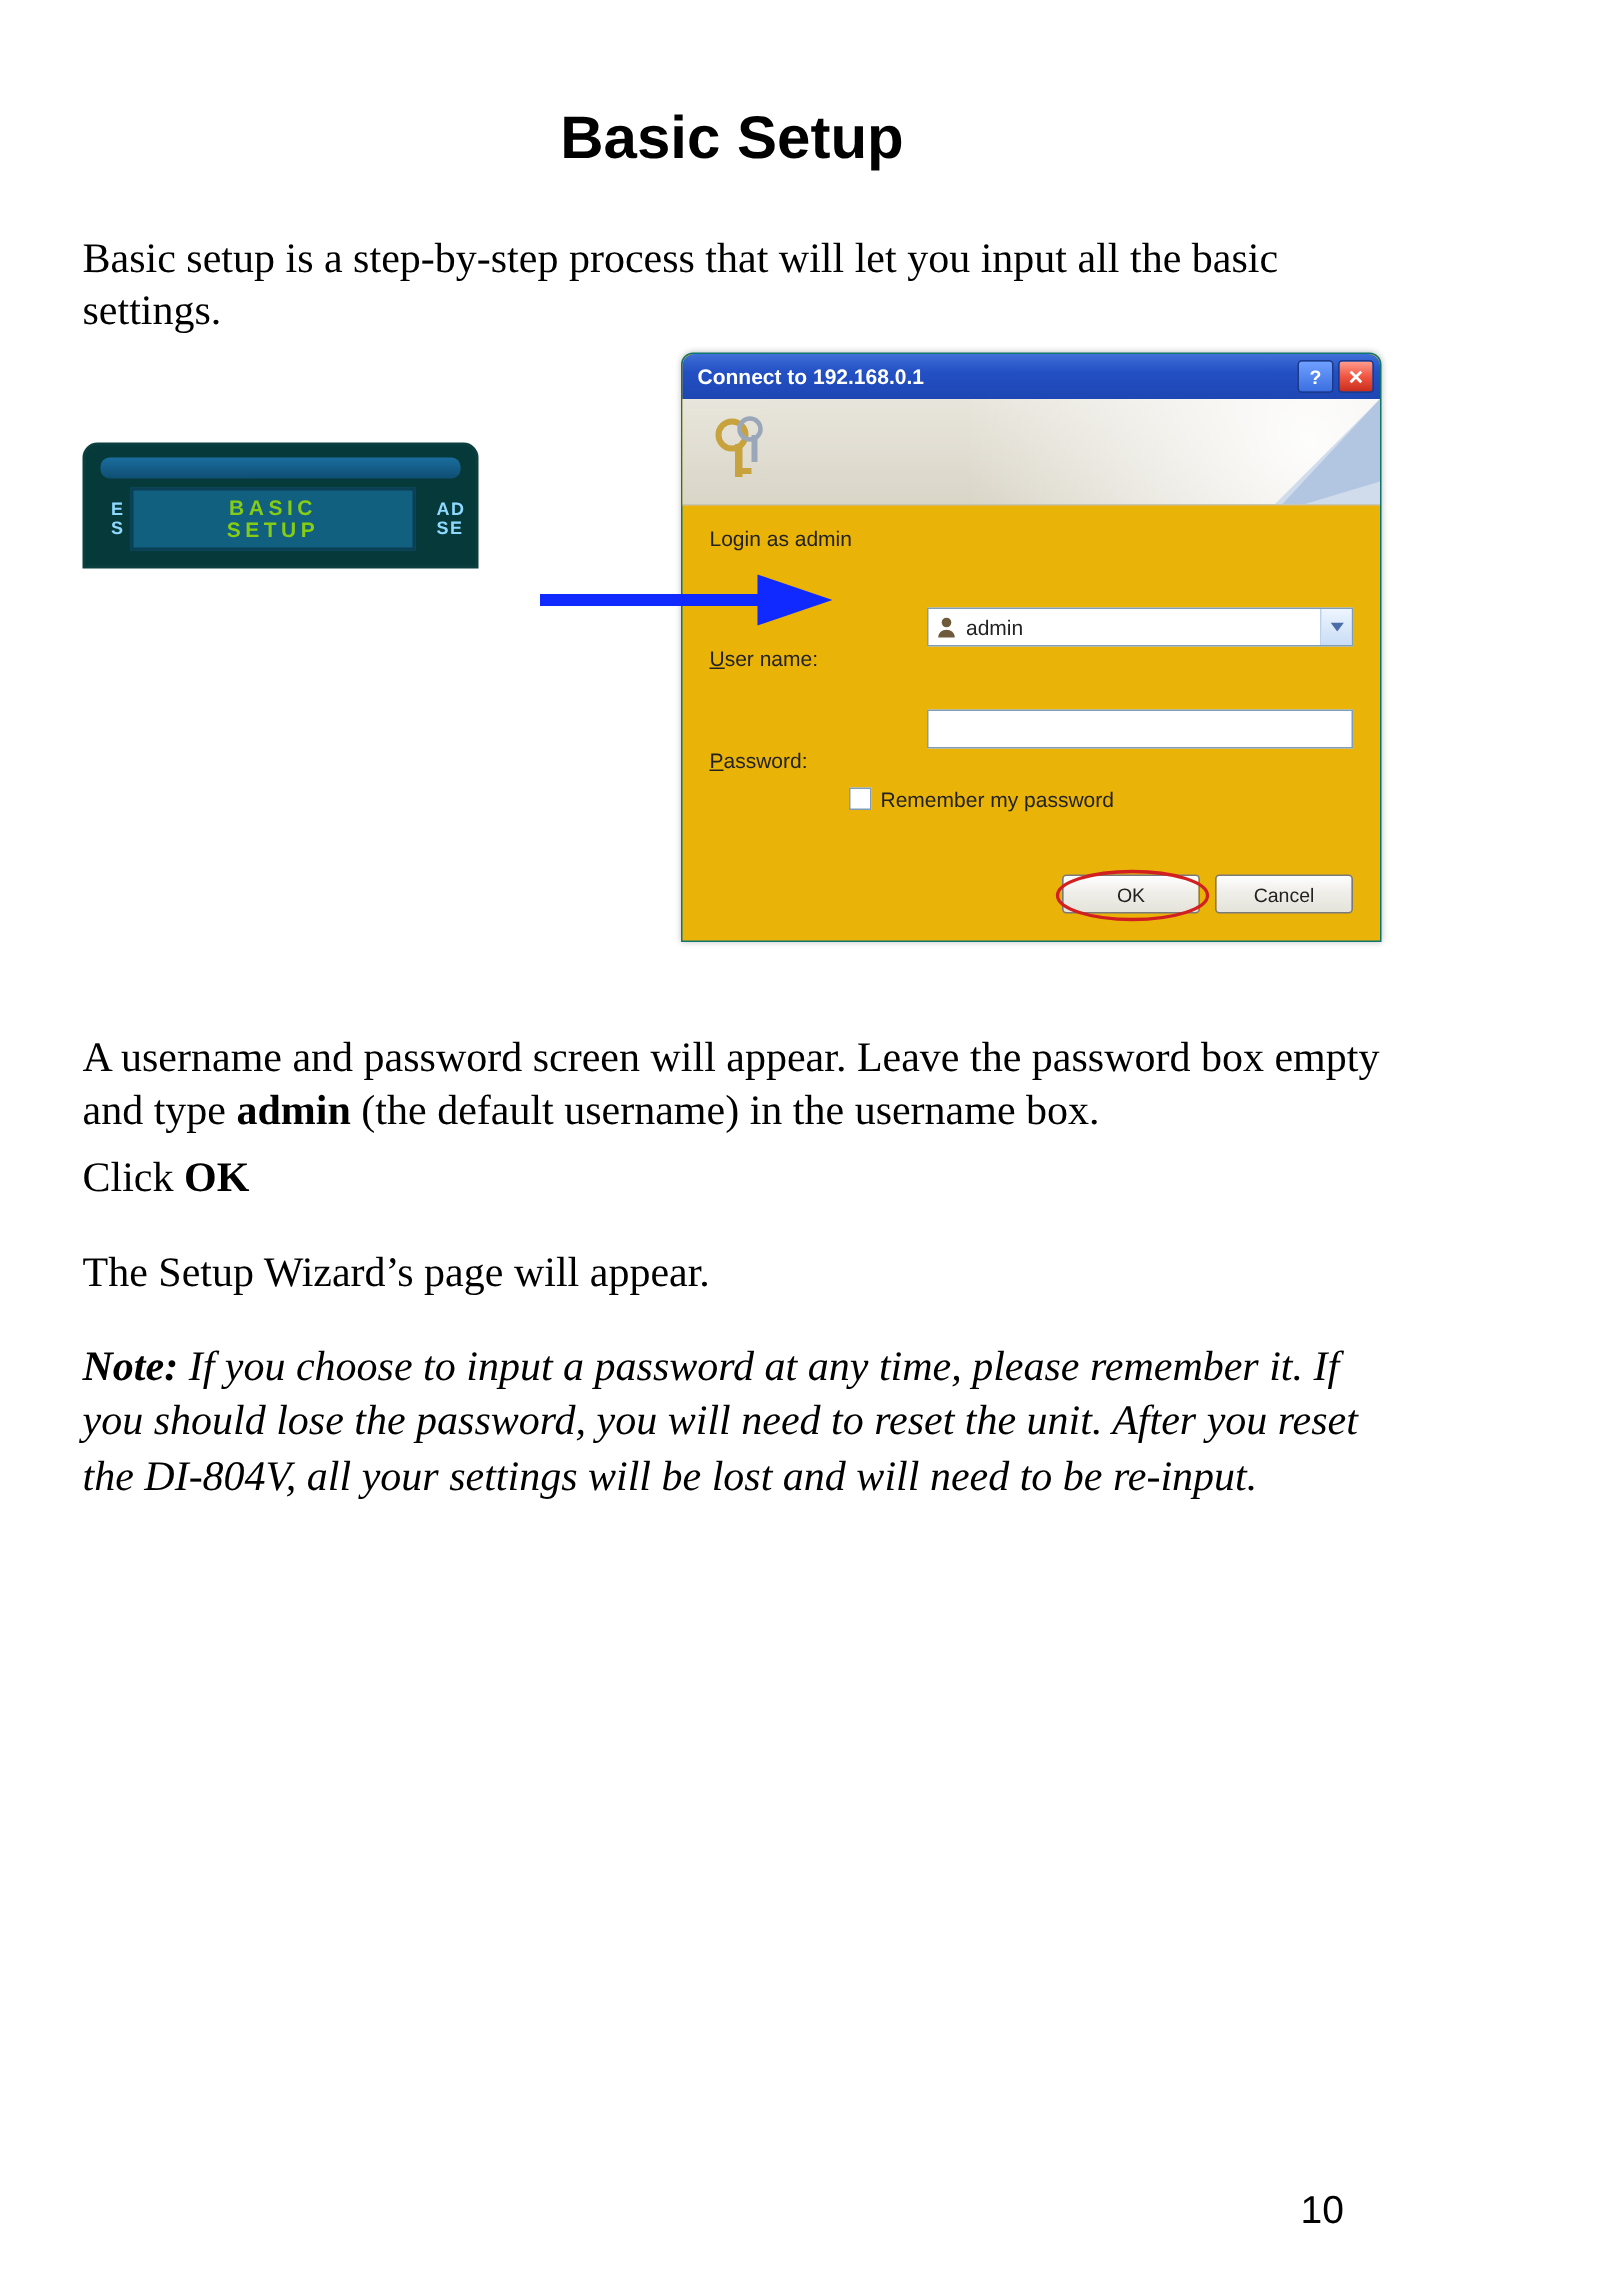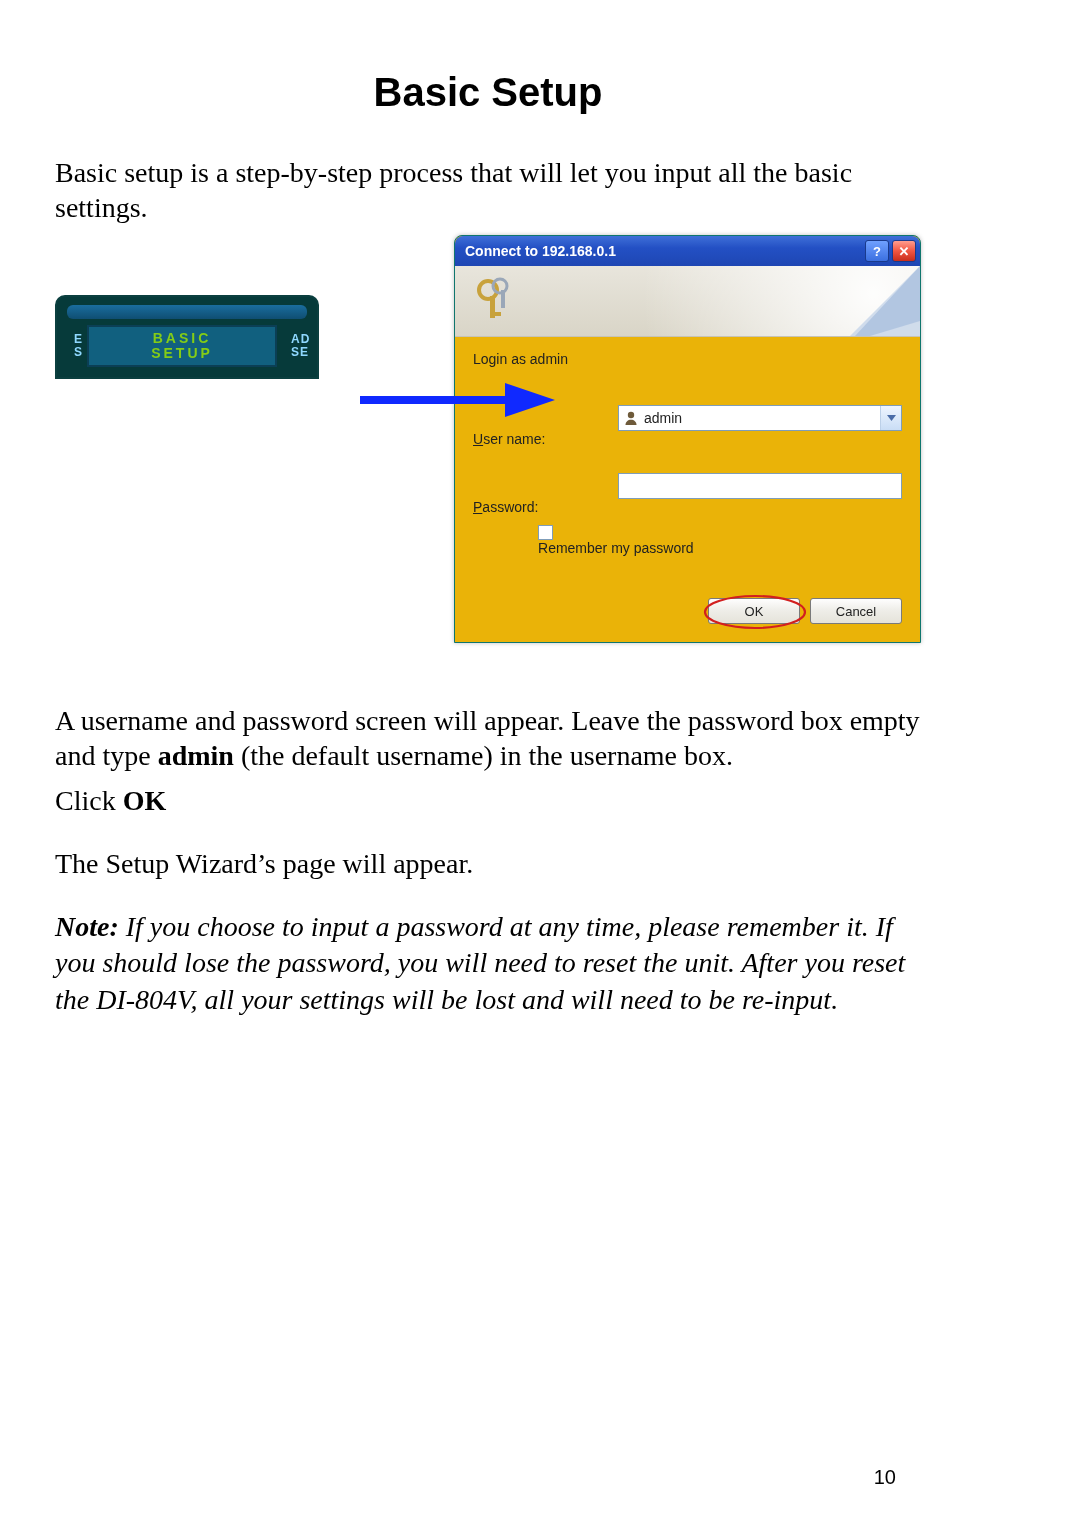--- a/index.html
+++ b/index.html
@@ -222,25 +222,24 @@
     justify-content: center;
   }
   .win-input {
     flex: 1;
     height: 26px;
     border: 1px solid #7f9db9;
     background: #fff;
     box-sizing: border-box;
   }
   .win-check-row {
-    margin-left: 65px;
+    margin-left: 93px;
     display: flex;
     font-size: 14px;
     margin-top: 4px;
-    flex-direction: column;
   }
   .win-checkbox {
     width: 15px; height: 15px;
     border: 1px solid #7f9db9;
     background: #fff;
     margin-right: 6px;
     box-sizing: border-box;
   }
   .win-btn-row {
     display: flex;
@@ -266,21 +265,21 @@
     left: -8px; top: -6px;
     width: 108px; height: 38px;
   }
 
   .spacer-lg { height: 60px; }
   .page-num {
     position: absolute;
     bottom: 40px;
     right: 80px;
     font-family: Arial, sans-serif;
-    font-size: 20px;
+    font-size: 26px;
   }
 </style>
 </head>
 <body>
 
 <div class="page">
 
   <h1 class="page-title">Basic Setup</h1>
 
   <p class="body-text">Basic setup is a step-by-step process that will let you input all the basic settings.</p>

